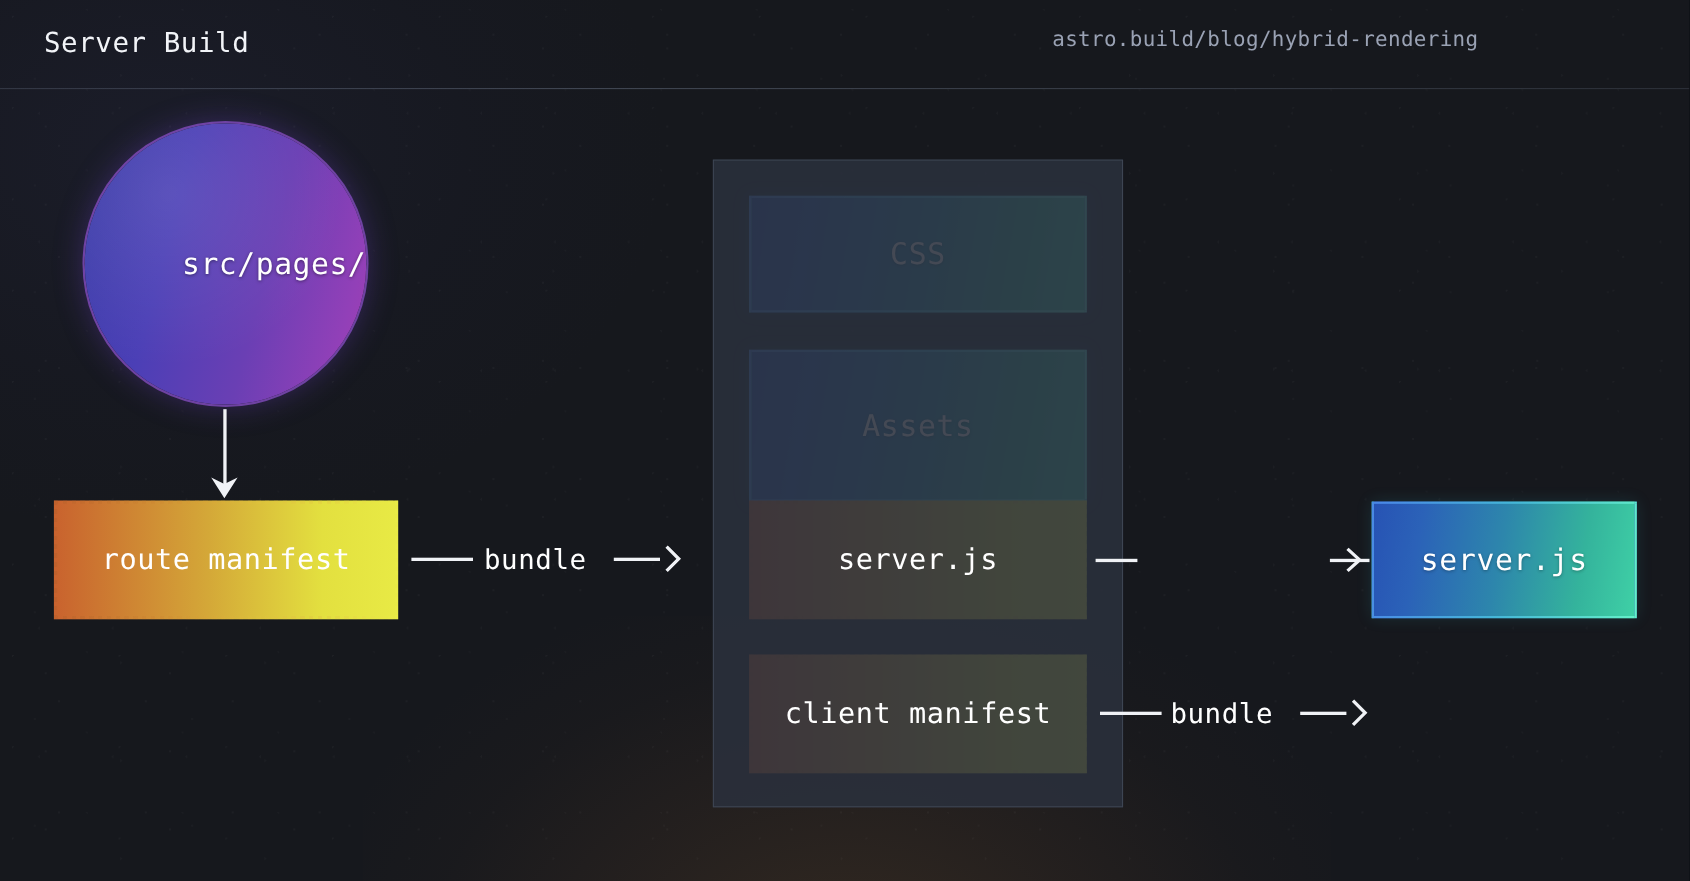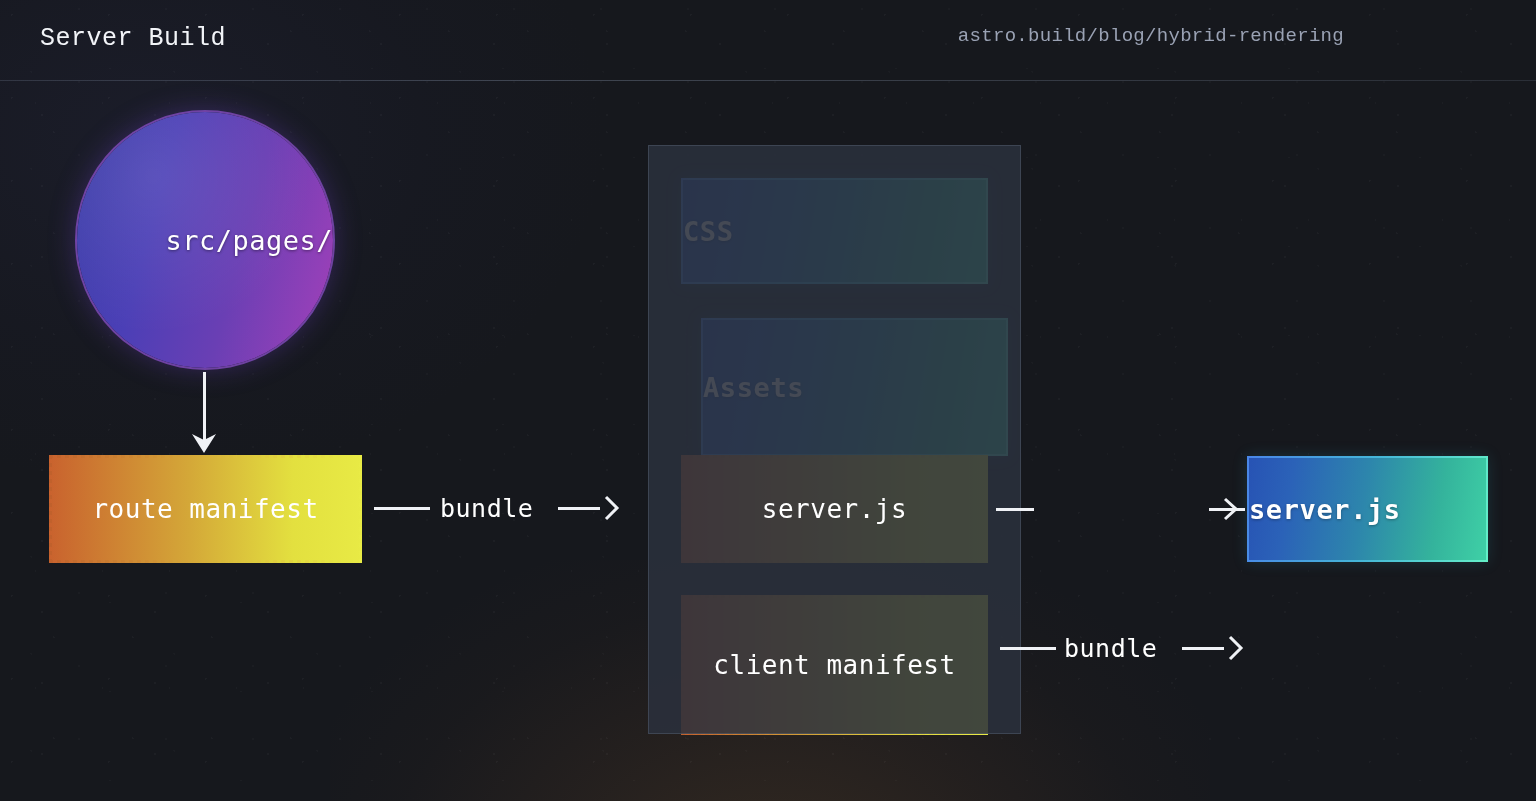--- a/index.html
+++ b/index.html
@@ -57,21 +57,20 @@
     z-index: 1;
   }
 
   
   .header {
     position: absolute;
     left: 0; top: 0;
     width: 1384px;
     height: 81px;
     z-index: 5;
-    font-family: Liberation Mono, monospace;
   }
   .header-rule {
     position: absolute;
     left: 0;
     top: 80px;
     width: 1536px;
     height: 1px;
     background: linear-gradient(to right, rgba(150,165,190,0.20), rgba(150,165,190,0.32) 35%, rgba(150,165,190,0.16));
   }
   .header-title {
@@ -151,25 +150,25 @@
     color: #ffffff;
     letter-spacing: 0.5px;
     z-index: 2;
   }
 
   
   .node-grad {
     position: absolute;
     display: flex;
     align-items: center;
+    justify-content: center;
     background: linear-gradient(100deg, #2753b4 0%, #2b62b8 18%, #2d86ac 48%, #34b39c 78%, #3fd0a6 100%);
     border: 2px solid;
     border-image: linear-gradient(100deg, #4a86e8 0%, #45b6d8 50%, #64f0c8 100%) 1;
     box-shadow: 0 0 14px rgba(50,170,190,0.18);
-    font-weight: bold;
   }
   .node-grad .label {
     font-size: 27px;
     color: #ffffff;
     letter-spacing: 0.6px;
     text-shadow: 0 1px 3px rgba(0,0,0,0.32);
   }
   .node-grad .label.sans {
     font-family: "DejaVu Sans", "Liberation Sans", sans-serif;
     font-size: 28px;
@@ -267,30 +266,30 @@
     <div class="conn-label" style="left:440px; top:494px;">bundle</div>
     <div class="line-h" style="left:558px; top:507px; width:42px;"></div>
     <svg class="conn" style="left:592px; top:494px; width:28px; height:28px;" viewBox="0 0 28 28">
       <polyline points="14,3 25,14 14,25" fill="none" stroke="#f0f2f6" stroke-width="3"></polyline>
     </svg>
 
     <div class="node-grad" style="left:681px; top:178px; width:307px; height:106px;">
       <span class="label">CSS</span>
     </div>
 
-    <div class="node-grad" style="left:681px; top:318px; width:307px; height:138px;margin-left:20px;">
+    <div class="node-grad" style="left:681px; top:318px; width:307px; height:138px;">
       <span class="label">Assets</span>
     </div>
 
     <div class="node-dotted" style="left:681px; top:455px; width:307px; height:108px;">
       <span class="dotgrad"></span>
       <span class="label">server.js</span>
     </div>
 
-    <div class="node-dotted" style="left:681px; top:595px; width:307px; height:140px;">
+    <div class="node-dotted" style="left:681px; top:595px; width:307px; height:108px;">
       <span class="dotgrad"></span>
       <span class="label">client manifest</span>
     </div>
 
     <div class="line-h" style="left:996px; top:508px; width:38px;"></div>
 
 
     <div class="line-h" style="left:1209px; top:508px; width:36px;"></div>
     <svg class="conn" style="left:1213px; top:496px; width:26px; height:26px;" viewBox="0 0 26 26">
       <polyline points="12,3 23,13 12,23" fill="none" stroke="#f0f2f6" stroke-width="3"></polyline>

